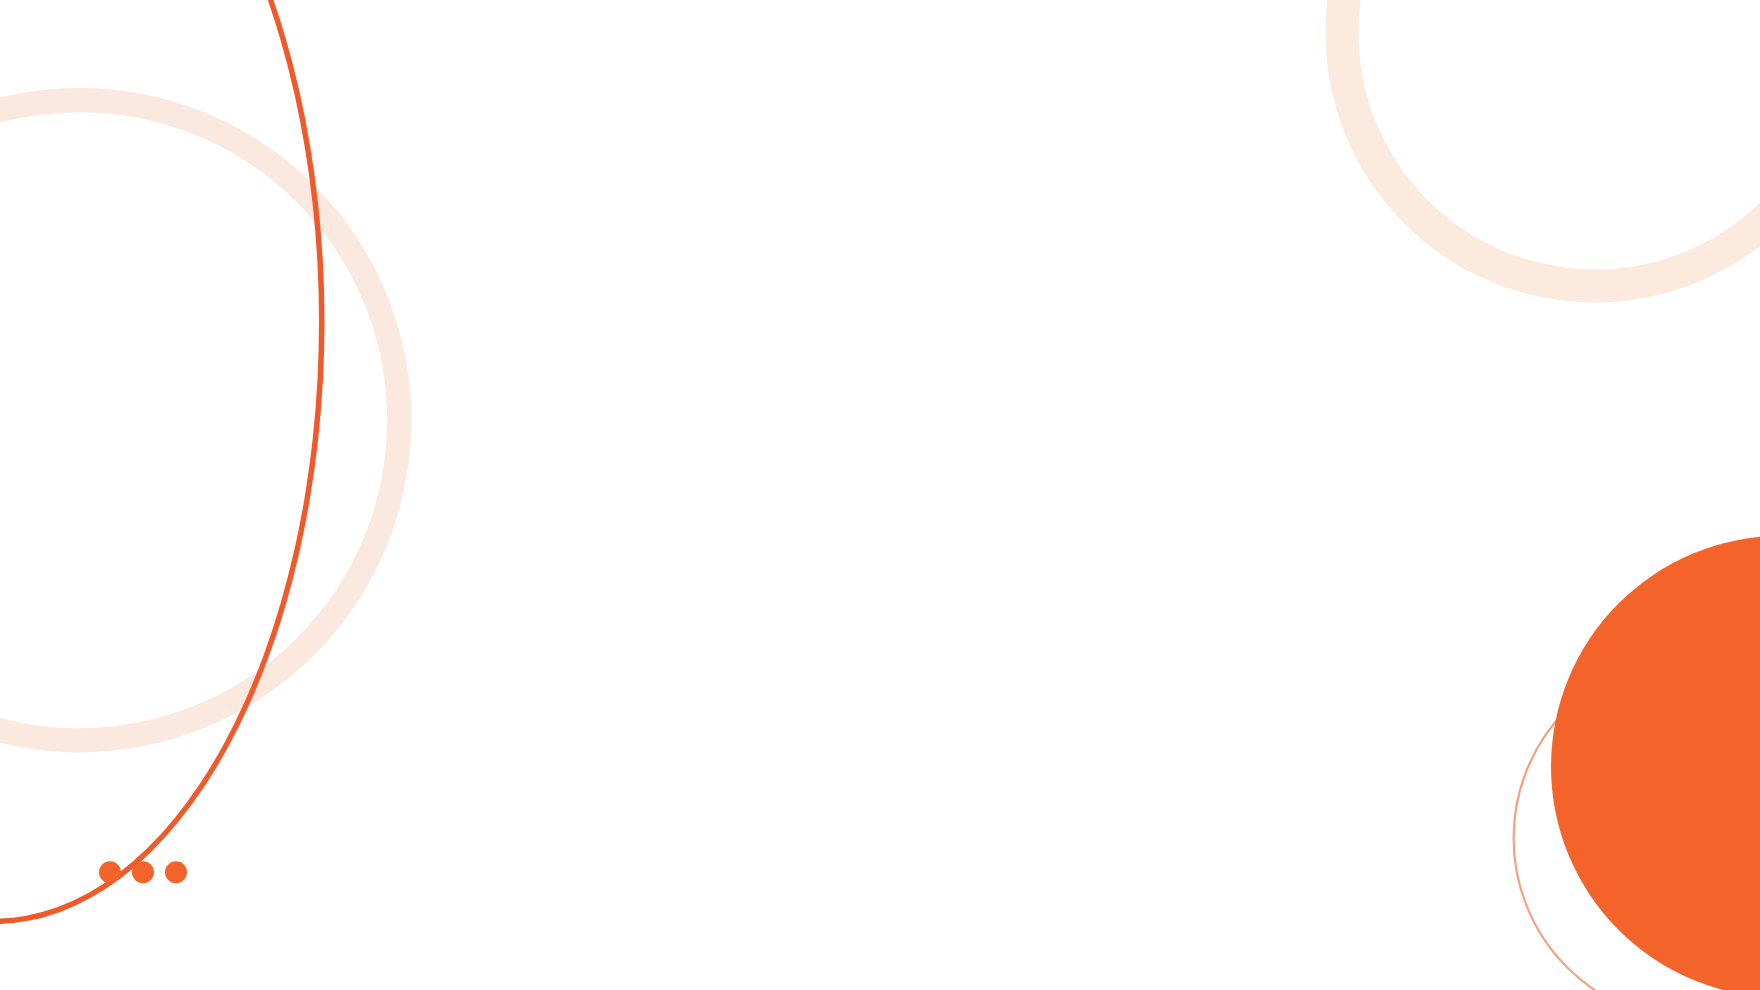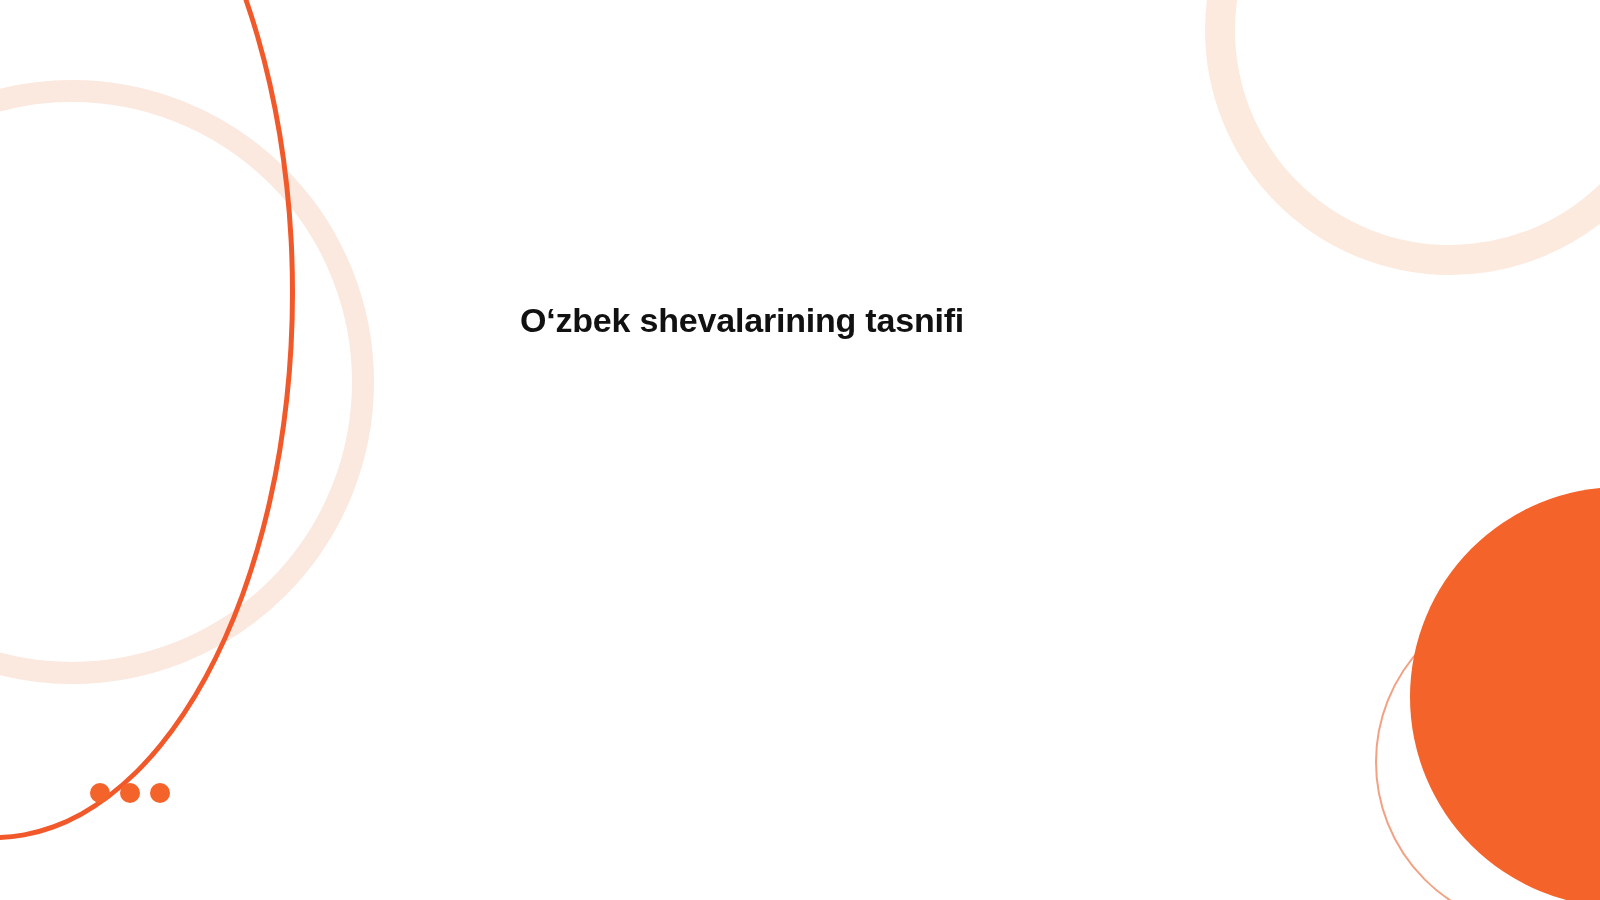--- a/index.html
+++ b/index.html
@@ -106,15 +106,14 @@
   <div class="deco pale-ring-topright"></div>
   <div class="deco thin-arc-bottomright"></div>
   <div class="deco orange-disc"></div>
 
   <div class="dots">
     <span class="dot"></span>
     <span class="dot"></span>
     <span class="dot"></span>
   </div>
 
-  <h1 class="title">O‘zbek shevalarining tasnifi</h1>
 
 </div>
 
 </body></html>

